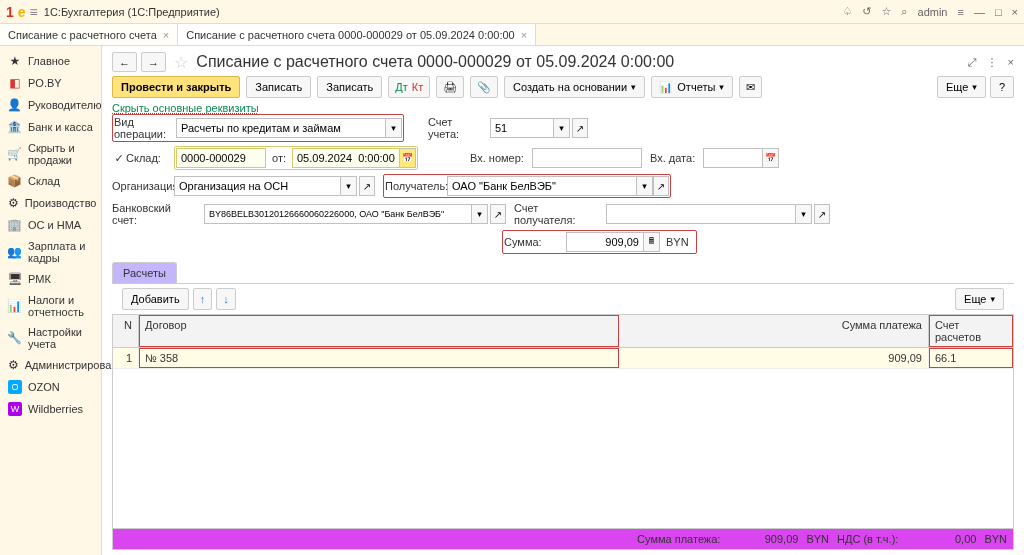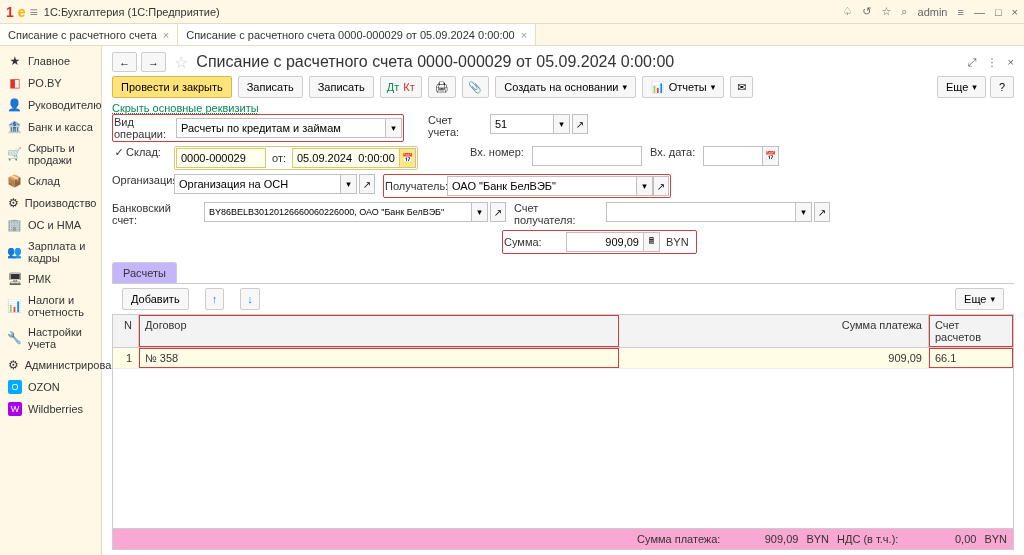--- a/index.html
+++ b/index.html
@@ -23,58 +23,58 @@
 
 .main { flex: 1; padding: 6px 10px; position: relative; overflow-y: auto; }
 .nav { display: flex; align-items: center; gap: 4px; margin-bottom: 4px; }
 .nav button { height: 20px; border: 1px solid #ccc; background: #f7f7f7; font-size: 11px; padding: 0 6px; border-radius: 2px; cursor: pointer; }
 .star { color: #ccc; font-size: 16px; padding: 0 4px; }
 .page-title { font-size: 16px; color: #333; }
 .page-icons { margin-left: auto; display: flex; gap: 10px; color: #666; }
 
 .toolbar { display: flex; align-items: center; gap: 6px; margin-bottom: 4px; }
 .btn { height: 22px; border: 1px solid #ccc; background: #f7f7f7; font-size: 11px; padding: 0 8px; border-radius: 2px; cursor: pointer; display: inline-flex; align-items: center; gap: 4px; }
-.btn.primary { background: #ffe27a; border-color: #d6b84d; }
+.btn.primary { background: #ffe27a; border-color: #d6b84d; font-weight: bold; }
 .btn.icon-only { padding: 0 6px; }
 .btn .caret { font-size: 9px; }
 .more-help { margin-left: auto; display: flex; gap: 4px; }
 
 .link { color: #098a52; text-decoration: underline dotted; cursor: pointer; }
 
-.form-row { display: flex; margin-bottom: 4px; }
+.form-row { display: flex; align-items: center; margin-bottom: 4px; }
 .form-label { width: 62px; text-align: left; color: #333; padding-right: 8px; }
 .form-label.w92 { width: 92px; }
 .input { border: 1px solid #c0c0c0; height: 20px; padding: 0 4px; background: #fff; font-size: 11px; }
 .input.yellow { background: #fffff0; border-color: #d6c96e; }
 .select-btn { width: 16px; height: 20px; border: 1px solid #c0c0c0; border-left: 0; background: #f7f7f7; cursor: pointer; font-size: 9px; padding: 0; }
 .ext-btn { width: 16px; height: 20px; border: 1px solid #c0c0c0; background: #f7f7f7; cursor: pointer; font-size: 10px; padding: 0; margin-left: 2px; }
 
 .highlight-red { border: 1px solid #c94141; border-radius: 2px; padding: 1px; display: inline-flex; align-items: center; }
 .highlight-yellow { border: 1px solid #d6c96e; border-radius: 2px; padding: 1px; display: inline-flex; align-items: center; }
 
 .spacer-col { width: 24px; }
 
 .tabs2 { margin-top: 8px; border-bottom: 1px solid #ccc; display: flex; }
 .tabs2 .tab2 { padding: 4px 10px; border: 1px solid #ccc; border-bottom: none; background: #c4b5fd; border-radius: 3px 3px 0 0; }
-.subtoolbar { display: flex; gap: 16px; padding: 4px 10px; align-items: flex-end; }
+.subtoolbar { display: flex; gap: 4px; padding: 4px 10px; align-items: flex-end; }
 
 .grid { border: 1px solid #ccc; }
 .grid-head { display: flex; background: #f3f3f3; border-bottom: 1px solid #ccc; font-size: 11px; }
 .grid-head .cell { padding: 4px 6px; border-right: 1px solid #ccc; }
 .grid-row { display: flex; background: #fffde6; border-bottom: 1px solid #eee; font-size: 11px; }
 .grid-row .cell { padding: 4px 6px; border-right: 1px solid #eee; }
 .grid-body { height: 180px; background: #fff; }
 .c-n { width: 26px; text-align: right; }
 .c-dog { width: 480px; }
 .c-sum { width: 310px; text-align: right; }
 .c-acc { flex: 1; }
 .hl-dog { outline: 1px solid #c94141; outline-offset: -1px; }
 .hl-acc { outline: 1px solid #c94141; outline-offset: -1px; }
 
-.grid-footer { display: flex; justify-content: flex-end; gap: 8px; padding: 4px 6px; border: 1px solid #ccc; border-top: none; background: #f9a8d4; align-items: flex-end; }
+.grid-footer { display: flex; justify-content: flex-end; gap: 8px; padding: 4px 6px; border: 1px solid #ccc; border-top: none; background: #d946ef; align-items: flex-end; }
 .grid-footer .lbl { color: #333; }
 .grid-footer .val { width: 70px; text-align: right; }
 </style>
 </head>
 <body>
 
 <div class="titlebar">
   <span class="logo">1<span style="color:#f5b400">e</span><span class="burger">≡</span></span>
   <span class="title">1С:Бухгалтерия  (1С:Предприятие)</span>
   <div class="sys">

